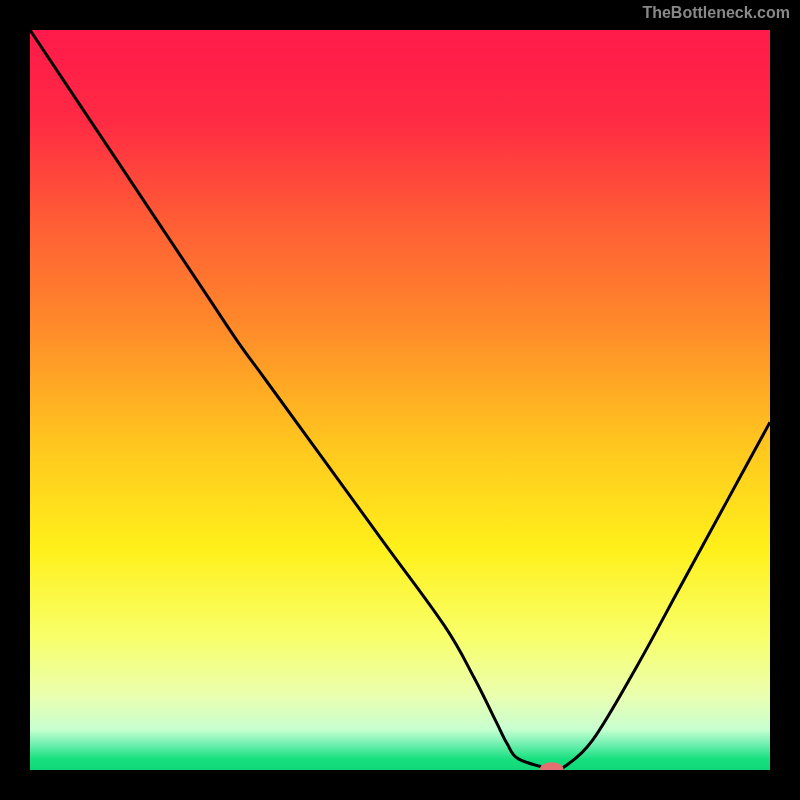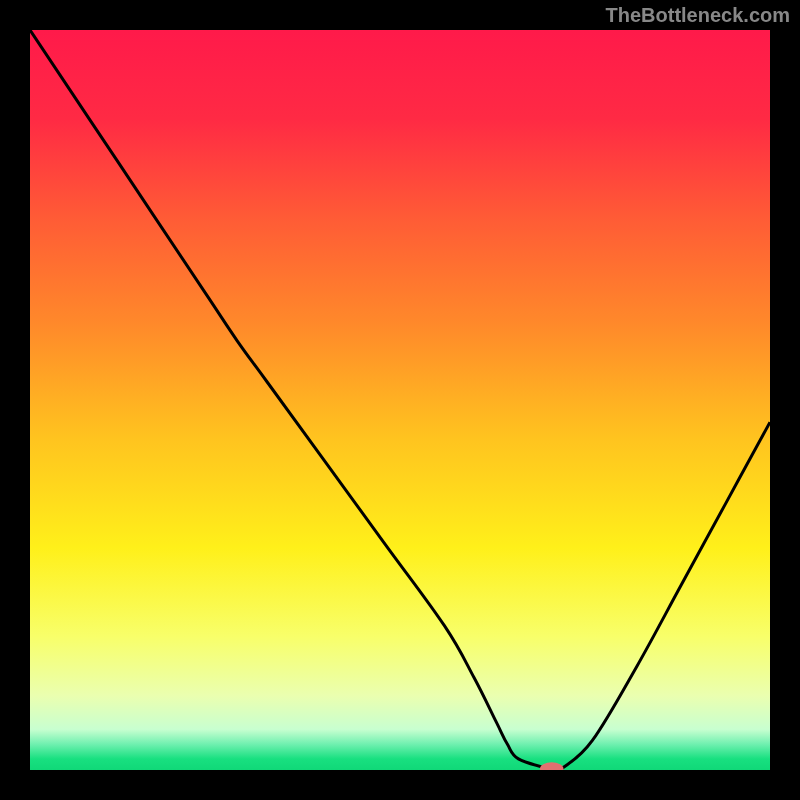--- a/index.html
+++ b/index.html
@@ -15,21 +15,21 @@
     position: relative;
     width: 800px;
     height: 800px;
     background: #000;
   }
   .watermark {
     position: absolute;
     top: 4px;
     right: 10px;
     color: #888;
-    font-size: 20px;
+    font-size: 16px;
     font-weight: bold;
     z-index: 10;
   }
   .plot-area {
     position: absolute;
     left: 30px;
     top: 30px;
     width: 740px;
     height: 740px;
   }

